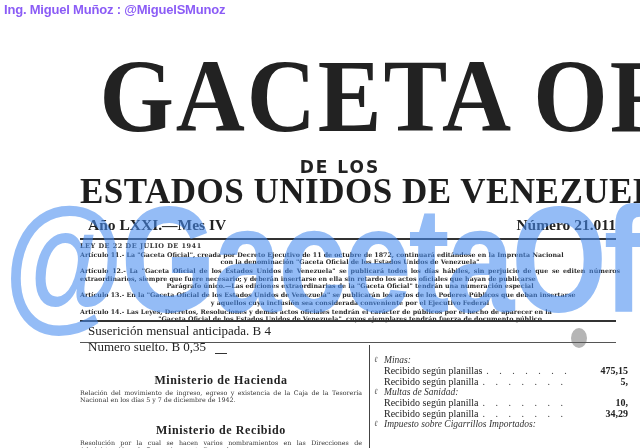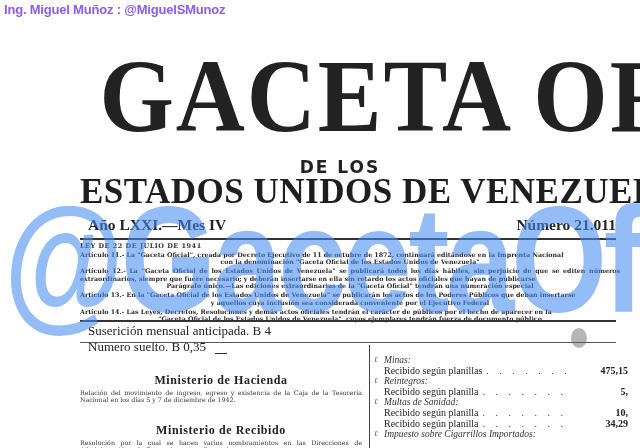--- a/index.html
+++ b/index.html
@@ -152,21 +152,20 @@
 
 <div class="col-divider"></div>
 
 <div class="col-right">
   <div class="r-cat">Minas:</div>
   <div class="r-row">
     <span class="lbl">Recibido según planillas</span>
     <span class="dots">. . . . . . . . . . . .</span>
     <span class="amt">475,15</span>
   </div>
-  <div class="r-cat">Reintegros:</div>
   <div class="r-row">
     <span class="lbl">Recibido según planilla</span>
     <span class="dots">. . . . . . . . . . . .</span>
     <span class="amt">5,</span>
   </div>
   <div class="r-cat">Multas de Sanidad:</div>
   <div class="r-row">
     <span class="lbl">Recibido según planilla</span>
     <span class="dots">. . . . . . . . . . . .</span>
     <span class="amt">10,</span>

